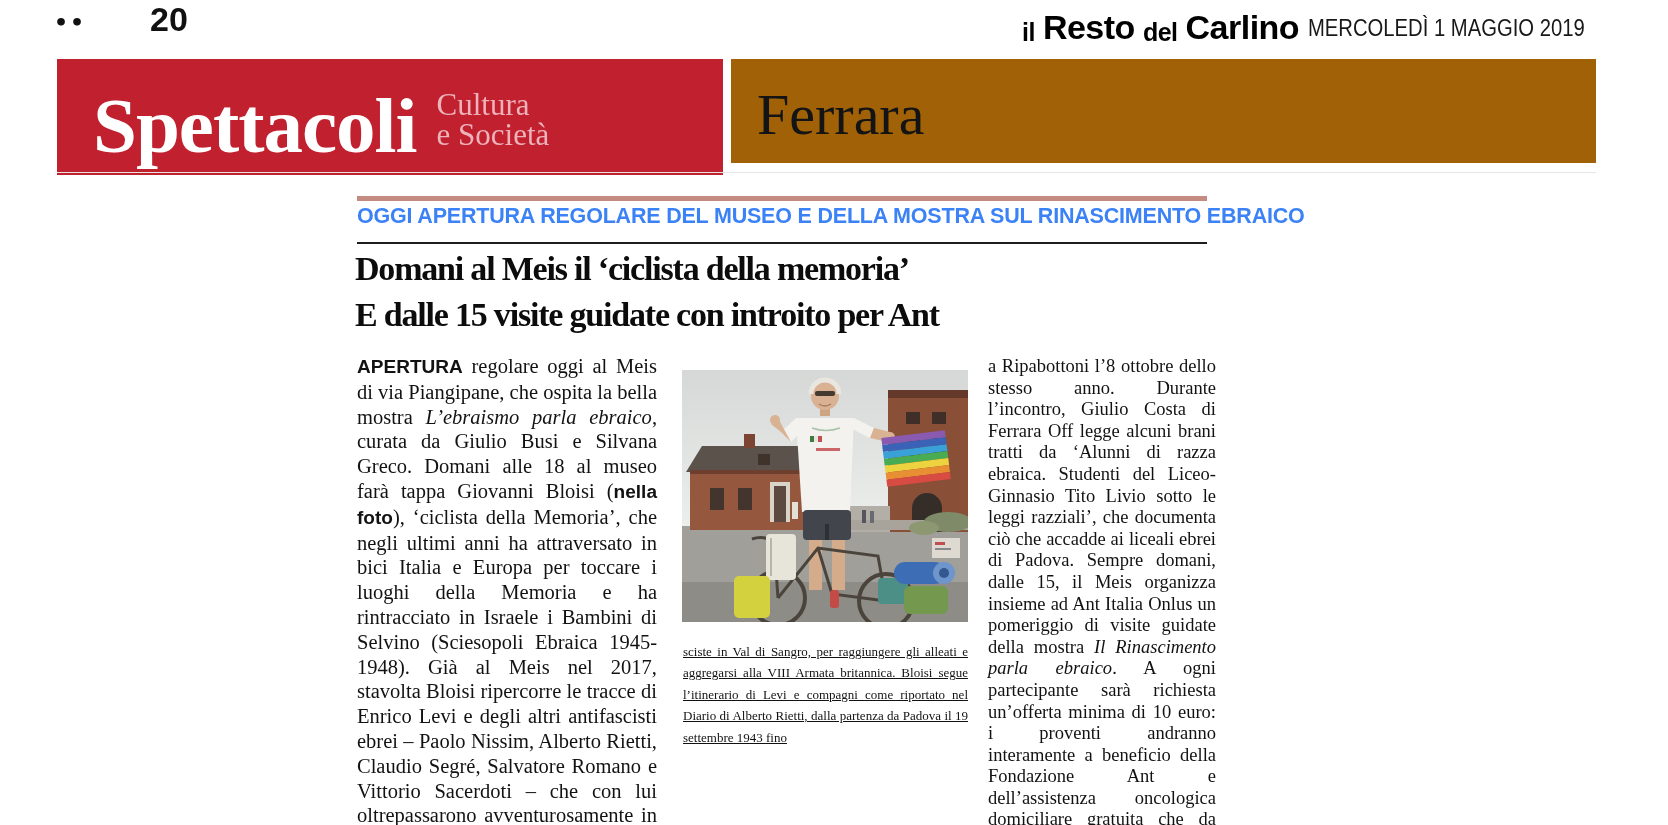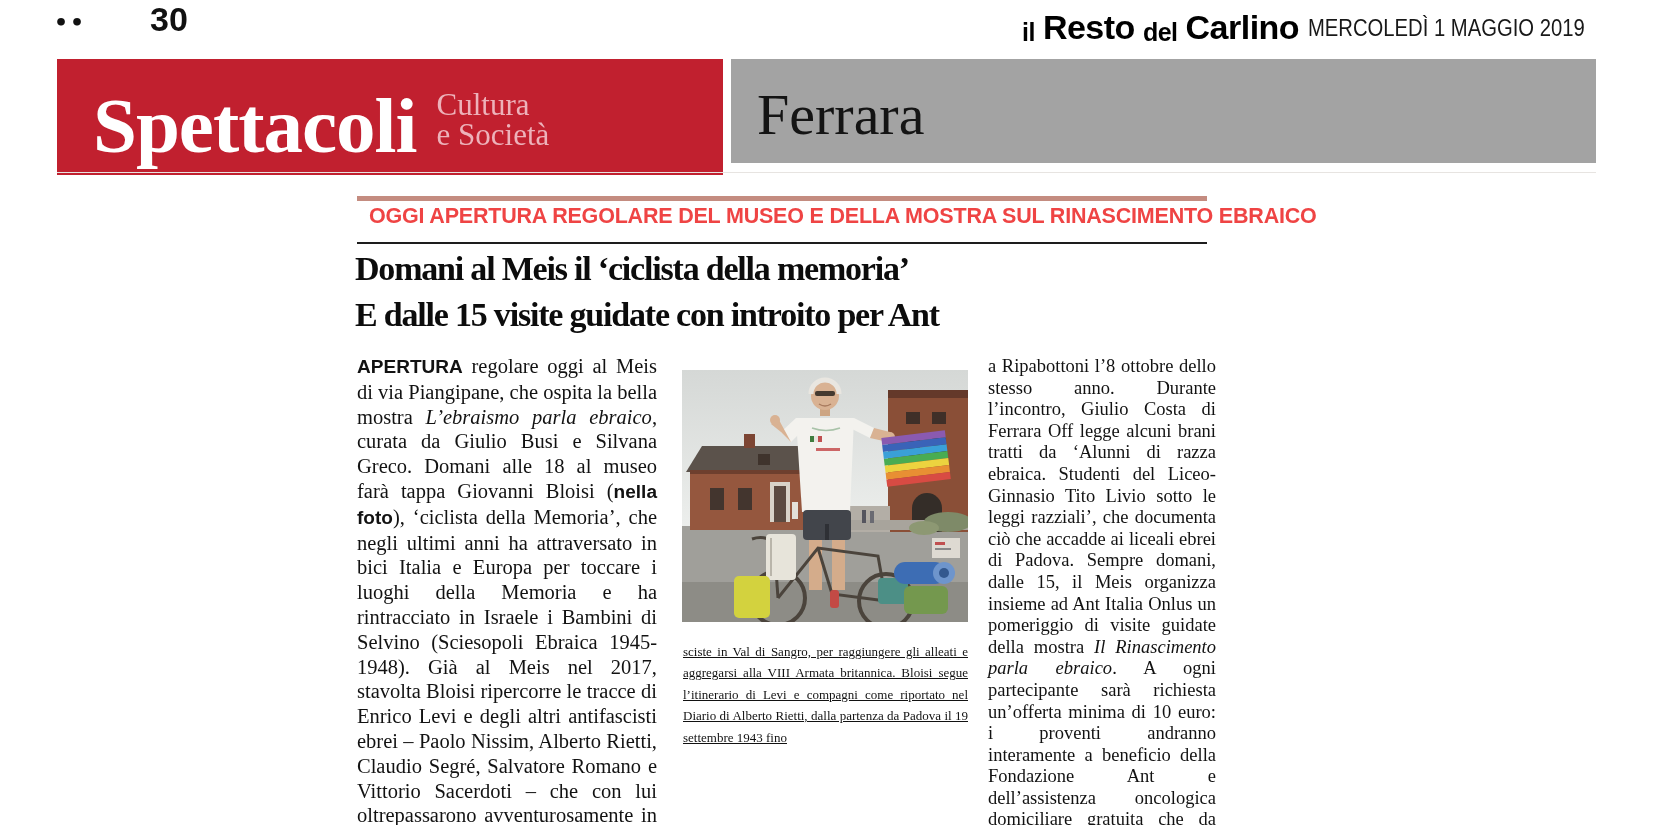--- a/index.html
+++ b/index.html
@@ -16,47 +16,47 @@
   .page-number{left:150px;top:0px;font-family:"Liberation Sans",sans-serif;font-size:34px;font-weight:700;color:#111;}
   .masthead{left:1022px;top:8px;display:flex;align-items:flex-end;gap:8px;color:#000000;font-family:"Liberation Sans",sans-serif;font-weight:700;letter-spacing:-0.5px;white-space:nowrap;}
   .masthead .sm{font-size:25px;}
   .masthead .lg{font-size:34px;}
   .issue-date{left:1308px;top:15px;font-family:"Liberation Sans",sans-serif;font-size:23px;color:#181818;transform:scaleX(0.88);transform-origin:left top;white-space:nowrap;}
 
   
   .red-banner{left:57px;top:59px;width:666px;height:116px;background:#c1202f;display:flex;align-items:flex-end;}
   .section-title{font-family:"Liberation Serif",serif;font-weight:700;font-size:79px;line-height:98px;color:#ffffff;padding-left:36px;letter-spacing:-1px;}
   .section-sub{display:flex;flex-direction:column;color:#edb2ba;font-family:"Liberation Serif",serif;font-size:31px;line-height:30px;padding:0 0 25px 20px;}
-  .gray-banner{left:731px;top:59px;width:865px;height:104px;background:#a3a3a3;display:flex;align-items:center;}
+  .gray-banner{left:731px;top:59px;width:865px;height:104px;background:#a16207;display:flex;align-items:center;}
   .city-title{font-family:"Liberation Serif",serif;font-size:58px;color:#141414;padding-left:26px;padding-top:6px;}
   .header-hairline{left:57px;top:172px;width:1539px;height:1px;background:#e7e4e1;}
 
   
   .rose-rule{left:357px;top:196px;width:850px;height:5px;background:#c48c80;}
-  .kicker{left:357px;top:204px;width:870px;font-family:"Liberation Sans",sans-serif;font-weight:700;font-size:21.5px;color:#ef4444;letter-spacing:-0.2px;white-space:nowrap;margin-left:12px;}
+  .kicker{left:357px;top:204px;width:870px;font-family:"Liberation Sans",sans-serif;font-weight:700;font-size:21.5px;color:#3b82f6;letter-spacing:-0.2px;white-space:nowrap;}
   .black-rule{left:357px;top:242px;width:850px;height:2px;background:#1d1d1d;}
   .headline{left:355px;top:246px;width:870px;font-family:"Liberation Serif",serif;font-weight:700;font-size:34px;line-height:46px;color:#0c0c0c;letter-spacing:-1.2px;white-space:nowrap;}
 
   
   .bodycol{text-align:justify;color:#121212;}
   .col1{left:357px;top:354px;width:300px;font-size:20.5px;line-height:24.8px;}
   .col2{left:683px;top:641px;width:285px;font-size:13px;line-height:21.4px;text-decoration:underline;}
   .col3{left:988px;top:356px;width:228px;font-size:18.5px;line-height:21.6px;}
   .lead-sans{font-family:"Liberation Sans",sans-serif;font-weight:700;font-size:0.93em;}
   .ital{font-style:italic;}
 
   
   .article-photo{left:682px;top:370px;width:286px;height:252px;overflow:hidden;background:#cfd2d0;}
   .article-photo svg{display:block;width:100%;height:100%;}
 </style>
 </head>
 <body>
 
 <div class="abs corner-dots">••</div>
-<div class="abs page-number">30</div>
+<div class="abs page-number">20</div>
 
 <div class="abs masthead">
   <span class="sm">il</span>
   <span class="lg">Resto</span>
   <span class="sm">del</span>
   <span class="lg">Carlino</span>
 </div>
 <div class="abs issue-date">MERCOLEDÌ 1 MAGGIO 2019</div>
 
 <div class="abs red-banner">

